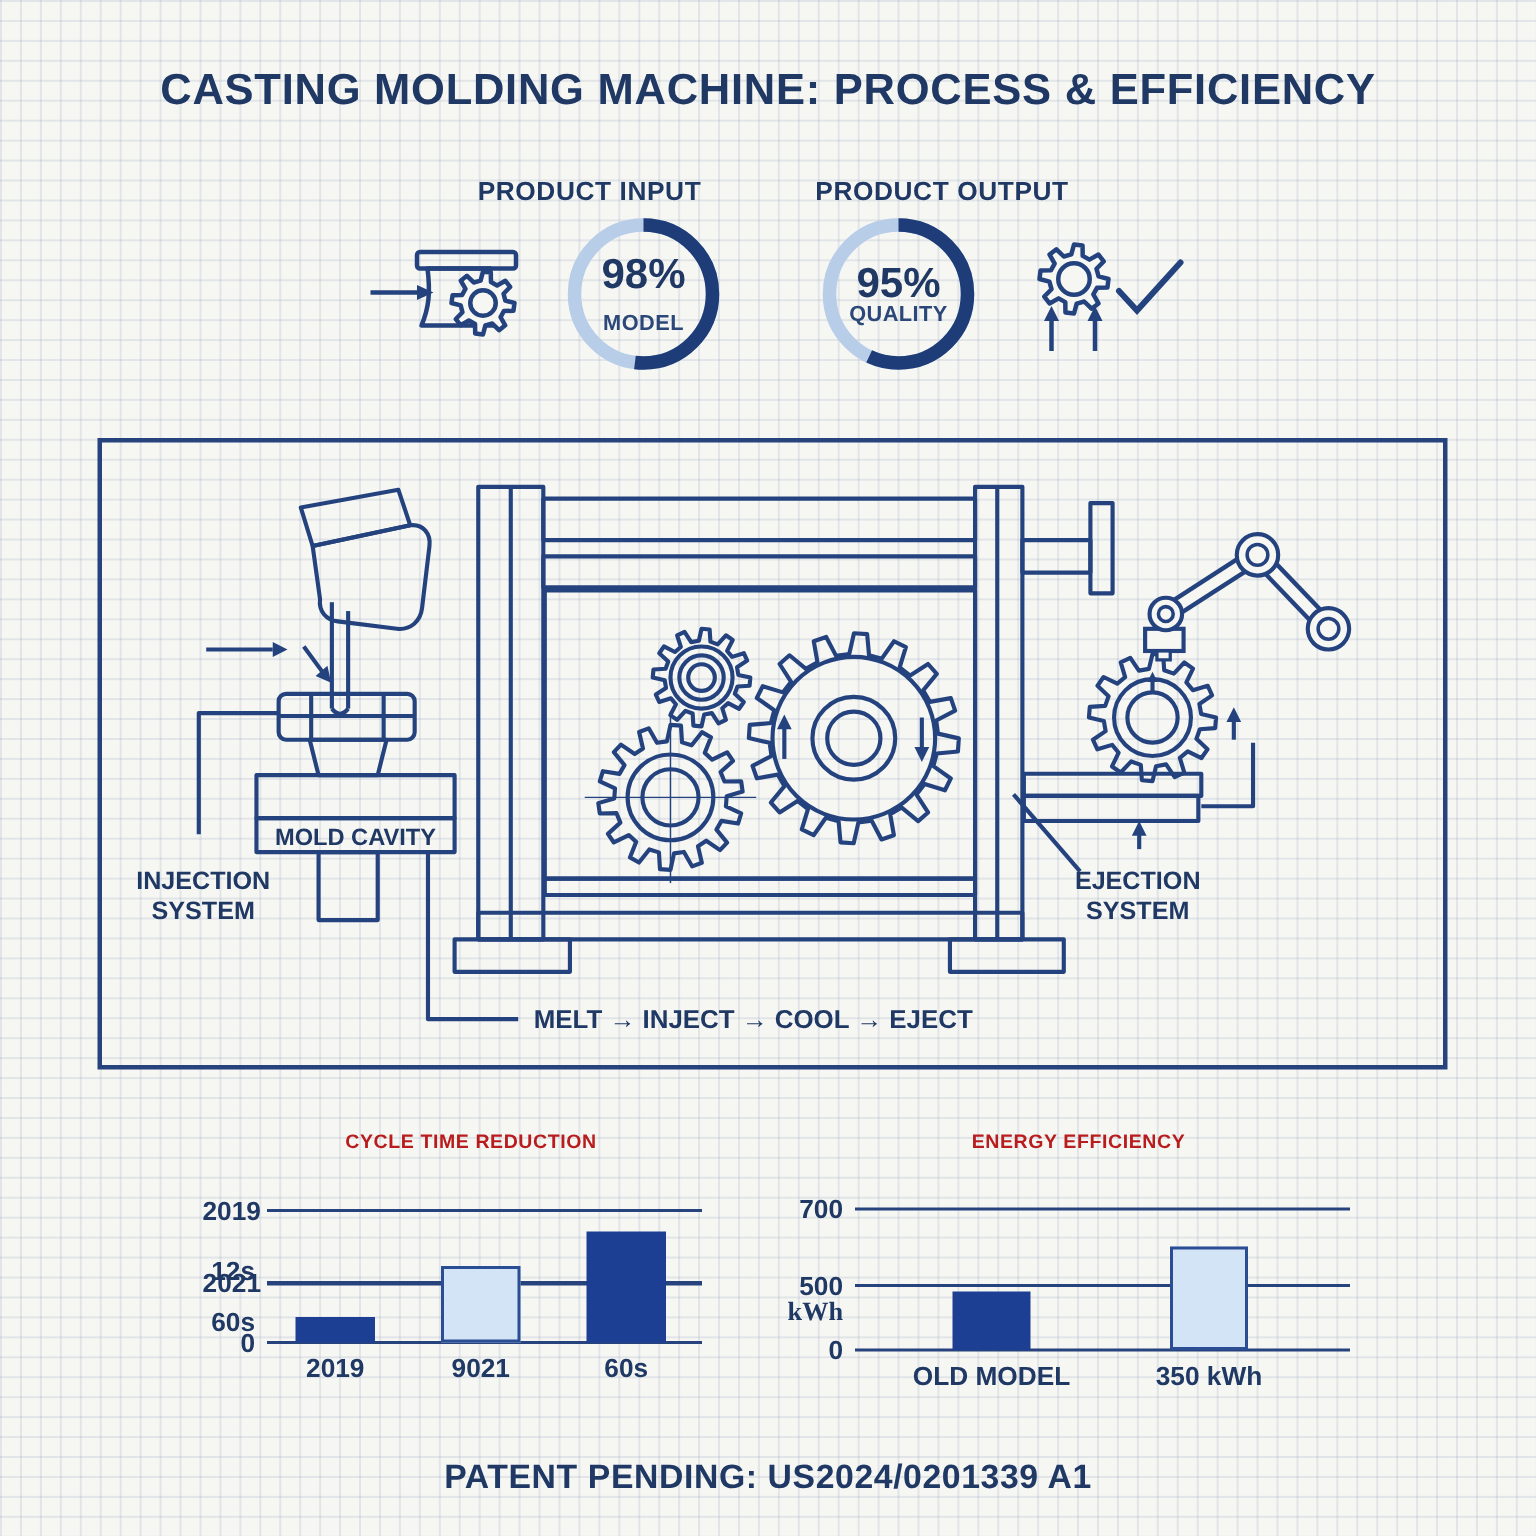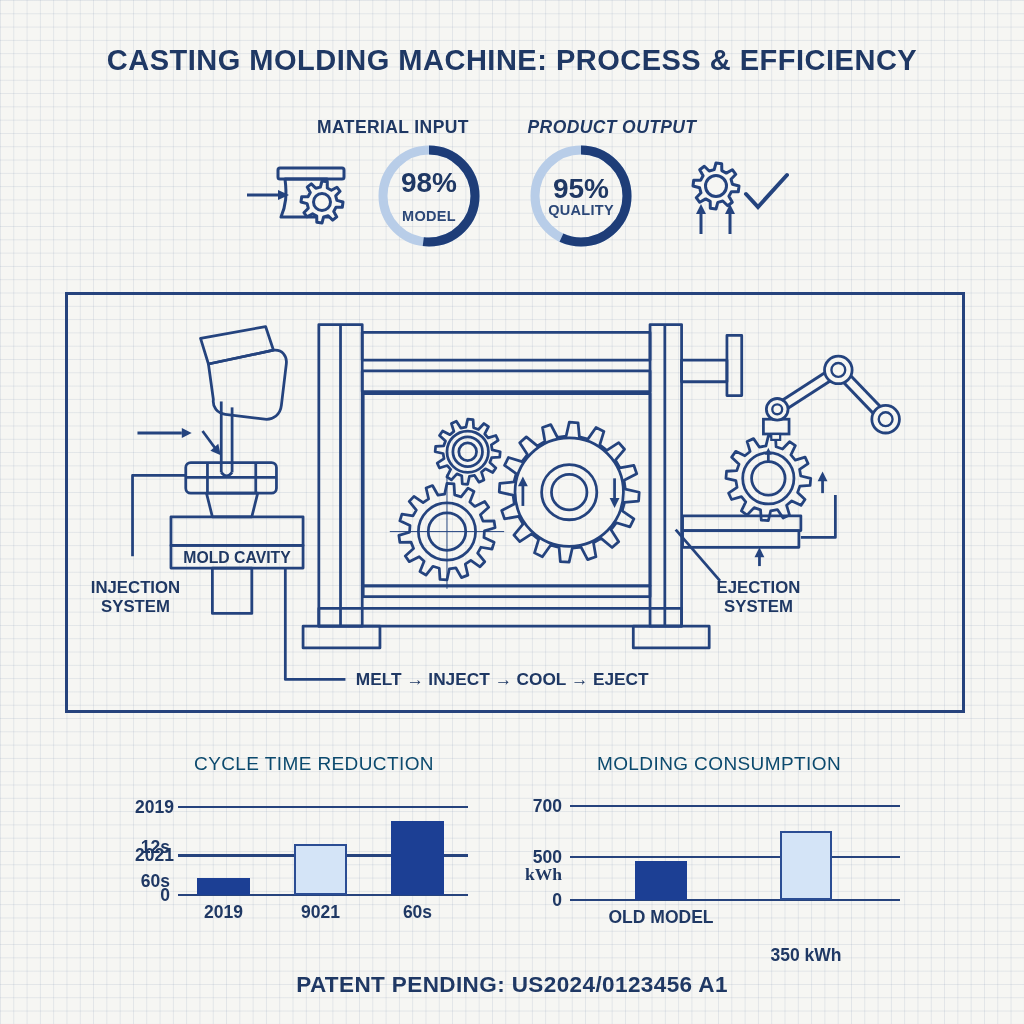--- a/index.html
+++ b/index.html
@@ -27,40 +27,40 @@
     text-align:center;line-height:1.05;
   }
   .ring-value{font-size:28px;font-weight:bold;color:#1f3864;}
   .ring-metric{font-size:14.5px;font-weight:bold;color:#2c4878;letter-spacing:.3px;}
   #machine-panel{
     left:65px;top:292px;width:894px;height:415px;
     border:3px solid #26437d;
     text-decoration:underline;
   }
   .chart{width:400px;height:180px;}
-  .chart .c-title{position:absolute;font-size:19px;font-weight:normal;letter-spacing:.4px;color:#0c4a6e;text-align:center;width:300px;}
+  .chart .c-title{position:absolute;font-size:13px;font-weight:bold;letter-spacing:.4px;color:#b91c1c;text-align:center;width:300px;}
   .chart .gridline{position:absolute;height:2.4px;background:#26437d;}
   .chart .ylab{position:absolute;text-align:right;font-size:17.5px;font-weight:bold;color:#1f3864;}
   .chart .xlab{position:absolute;text-align:center;font-size:17.5px;font-weight:bold;color:#1f3864;width:120px;}
   .chart .bar{position:absolute;box-sizing:border-box;}
   .bar-dark{background:#1c3f94;}
   .bar-light{background:#d4e4f7;border:2.5px solid #2b4d94;}
   #footer-patent{
     left:0;top:972px;width:1024px;text-align:center;
     font-size:22.5px;font-weight:bold;letter-spacing:.4px;color:#1f3864;
   }
   svg text{font-family:"Liberation Sans",sans-serif;font-weight:bold;fill:#1f3864;}
 </style>
 </head>
 <body>
 
 <div class="abs" id="main-title">CASTING MOLDING MACHINE: PROCESS &amp; EFFICIENCY</div>
 
-<div class="abs gauge-label" style="left:283px;top:117px;">MATERIAL INPUT</div>
-<div class="abs gauge-label" style="left:502px;top:117px;font-style:italic;">PRODUCT OUTPUT</div>
+<div class="abs gauge-label" style="left:283px;top:117px;">PRODUCT INPUT</div>
+<div class="abs gauge-label" style="left:518px;top:117px;">PRODUCT OUTPUT</div>
 
 <div class="abs" style="left:242px;top:150px;">
   <svg width="122" height="95" viewBox="0 0 122 95">
     <g stroke="#24437e" stroke-width="3" fill="none" stroke-linejoin="round">
       <line x1="5" y1="45" x2="36" y2="45"></line>
       <rect x="36" y="18" width="66" height="11" rx="2"></rect>
       <path d="M43 29 C45 45 44 55 39 67 L87 67 C84 55 84 42 85 29 Z"></path>
     </g>
     <polygon points="36,40 47,45 36,50" fill="#24437e"></polygon>
     <g id="icon-in-gear">
@@ -90,21 +90,21 @@
   <svg width="116" height="116" viewBox="0 0 116 116">
     <circle cx="58" cy="58" r="46" fill="none" stroke="#b8cde8" stroke-width="9"></circle>
     <circle cx="58" cy="58" r="46" fill="none" stroke="#1e3d78" stroke-width="9" pathLength="100" transform="rotate(-90 58 58)" class="ring-arc" stroke-dasharray="52 48"></circle>
   </svg>
   <div class="abs ring-text" style="left:0;top:0;gap:12px;">
     <div class="ring-value">98%</div>
     <div class="ring-metric">MODEL</div>
   </div>
 </div>
 
-<div class="abs ring-box" style="left:523px;top:138px;">
+<div class="abs ring-box" style="left:541px;top:138px;">
   <svg width="116" height="116" viewBox="0 0 116 116">
     <circle cx="58" cy="58" r="46" fill="none" stroke="#b8cde8" stroke-width="9"></circle>
     <circle cx="58" cy="58" r="46" fill="none" stroke="#1e3d78" stroke-width="9" pathLength="100" transform="rotate(-90 58 58)" class="ring-arc" stroke-dasharray="57 43"></circle>
   </svg>
   <div class="abs ring-text" style="left:0;top:0;">
     <div class="ring-value">95%</div>
     <div class="ring-metric">QUALITY</div>
   </div>
 </div>
 
@@ -236,27 +236,27 @@
     <div class="gridline" style="left: 43px; width: 290px; top: 141px;"></div>
     <div class="ylab" style="left: 0px; width: 35px; top: 132px;">0</div>
     <div class="bar bar-dark" style="left: 62px; width: 53px; top: 125.28px; height: 16.72px;"></div>
     <div class="xlab" style="left: 28.5px; top: 149px;">2019</div>
     <div class="bar bar-light" style="left: 159px; width: 53px; top: 90.96px; height: 51.04px;"></div>
     <div class="xlab" style="left: 125.5px; top: 149px;">9021</div>
     <div class="bar bar-dark" style="left: 256px; width: 53px; top: 68.08px; height: 73.92px;"></div>
     <div class="xlab" style="left: 222.5px; top: 149px;">60s</div>
   </div>
 <div class="abs chart" id="chart-1" style="left:523px;top:753px;">
-    <div class="c-title" style="left: 46px; top: 0px;">MOLDING CONSUMPTION</div>
+    <div class="c-title" style="left: 46px; top: 0px;">ENERGY EFFICIENCY</div>
     <div class="gridline" style="left: 47px; width: 330px; top: 52px;"></div>
     <div class="ylab" style="left: 0px; width: 39px; top: 43px;">700</div>
     <div class="gridline" style="left: 47px; width: 330px; top: 103px;"></div>
     <div class="ylab" style="left: 0px; width: 39px; top: 94px;">500</div>
     <div class="ylab" style="left: 0px; width: 39px; top: 111px; font-family: Liberation Serif, serif;">kWh</div>
     <div class="gridline" style="left: 47px; width: 330px; top: 146px;"></div>
     <div class="ylab" style="left: 0px; width: 39px; top: 137px;">0</div>
     <div class="bar bar-dark" style="left: 112px; width: 52px; top: 108px; height: 39px;"></div>
     <div class="xlab" style="left: 78px; top: 154px;">OLD MODEL</div>
     <div class="bar bar-light" style="left: 257px; width: 52px; top: 78px; height: 69px;"></div>
-    <div class="xlab" style="left: 223px; top: 154px; margin-top: 38px;">350 kWh</div>
-  </div>
-
-<div class="abs" id="footer-patent">PATENT PENDING: US2024/0123456 A1</div>
+    <div class="xlab" style="left: 223px; top: 154px;">350 kWh</div>
+  </div>
+
+<div class="abs" id="footer-patent">PATENT PENDING: US2024/0201339 A1</div>
 
 </body></html>

